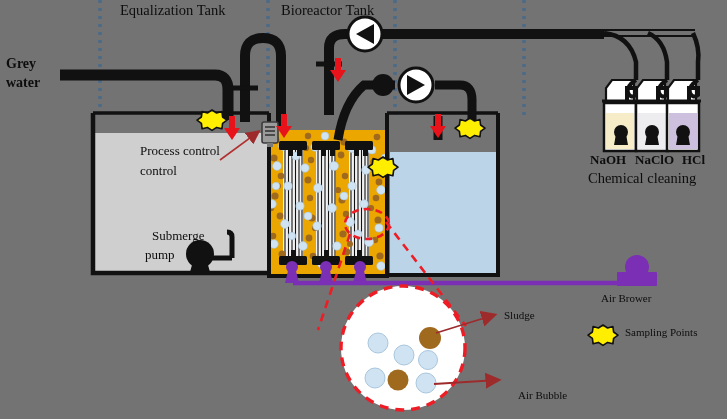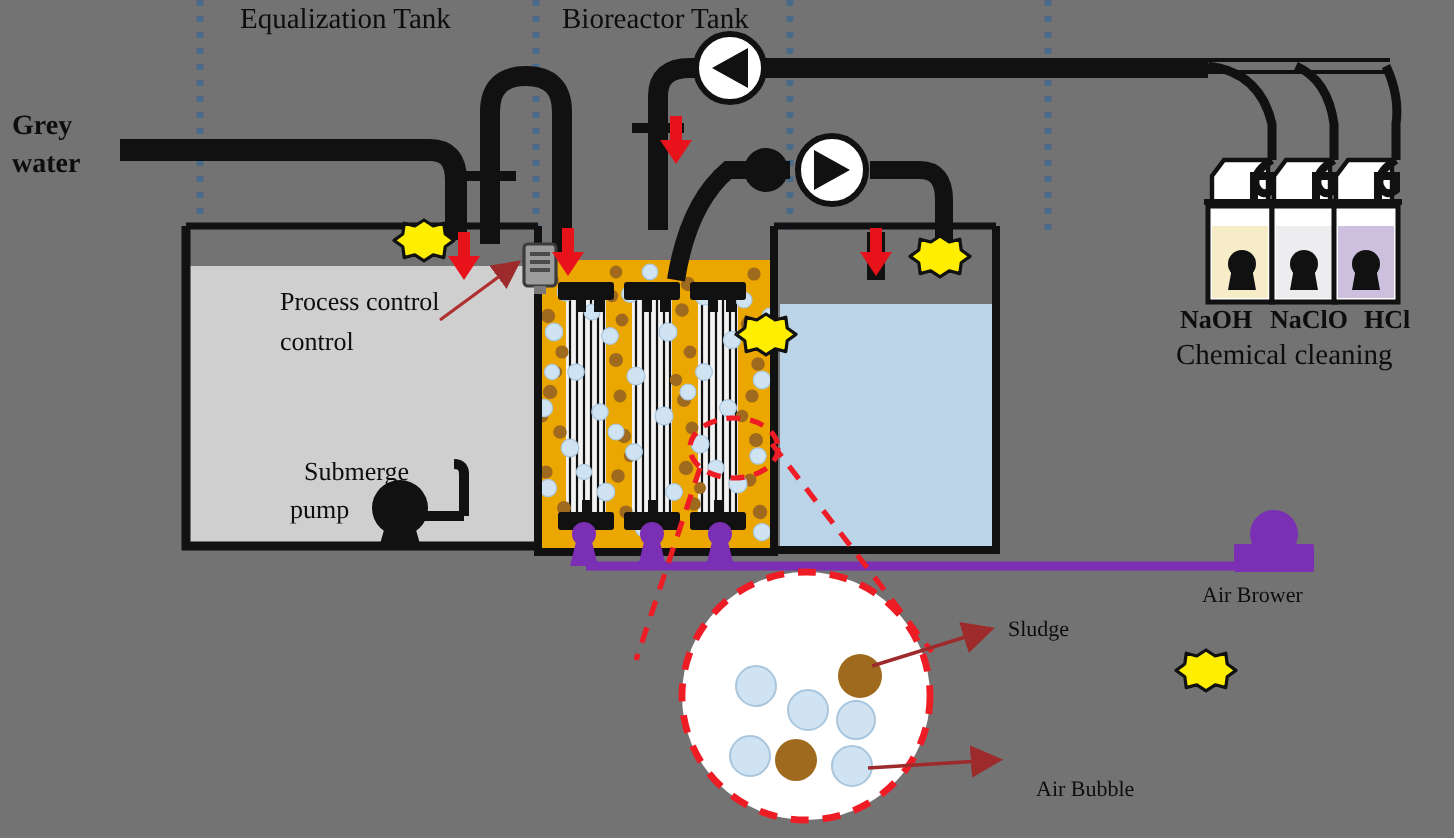--- a/index.html
+++ b/index.html
@@ -390,17 +390,18 @@
 
   <div class="lbl small" style="left:152px;top:228px;">Submerge</div>
   <div class="lbl small" style="left:145px;top:247px;text-align:center;">pump</div>
 
   <div class="lbl chem" style="left:590px;top:152px;">NaOH</div>
   <div class="lbl chem" style="left:635px;top:152px;">NaClO</div>
   <div class="lbl chem" style="left:682px;top:152px;">HCl</div>
   <div class="lbl chemclean" style="left:588px;top:170px;">Chemical cleaning</div>
 
   <div class="lbl legend" style="left:601px;top:292px;">Air Brower</div>
+  <div class="lbl legend" style="left:625px;top:326px;">Sampling Points</div>
 
   <div class="lbl legend" style="left:504px;top:309px;">Sludge</div>
   <div class="lbl legend" style="left:518px;top:389px;">Air Bubble</div>
 
 </div>
 
 </body></html>

